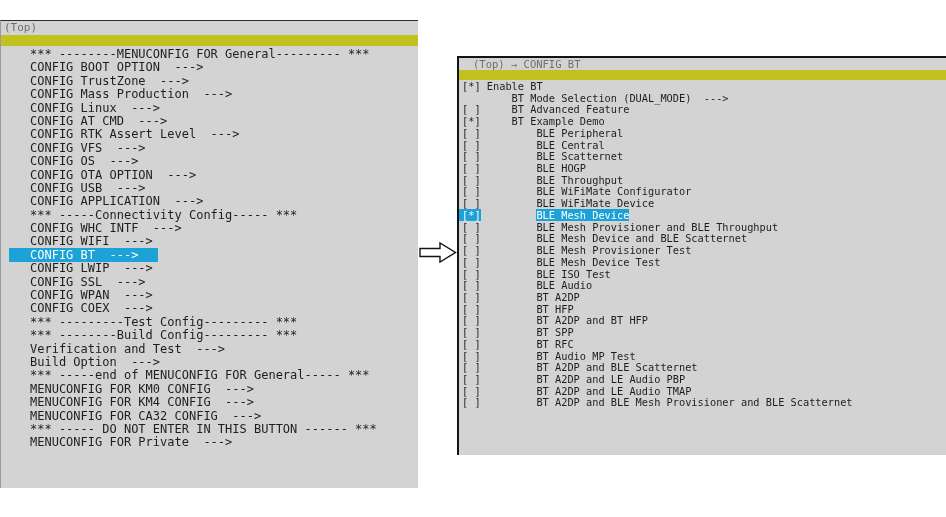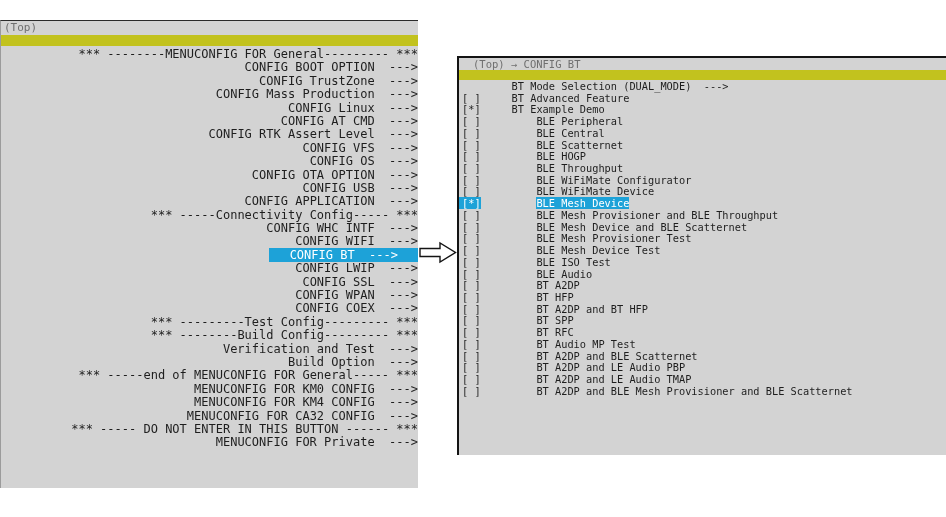--- a/index.html
+++ b/index.html
@@ -20,21 +20,21 @@
   .breadcrumb{color:var(--breadcrumb);white-space:pre;overflow:hidden;}
   .panel-left .breadcrumb{font-size:11px;line-height:14px;height:14px;padding-left:3px;}
   .panel-right .breadcrumb{font-size:10.5px;line-height:12px;height:12px;padding-left:2px;margin-left:12px;}
   .pathbar{background:var(--pathbar);}
   .panel-left .pathbar{height:11px;}
   .panel-right .pathbar{height:10px;}
   .menu-list{padding-top:2px;}
   .panel-right .menu-list{padding-top:1px;}
   .lrow{
     font-size:12px;line-height:13.4px;height:13.4px;
-    white-space:pre;padding-left:29px;color:var(--text);text-align:right;
+    white-space:pre;padding-left:29px;color:var(--text);
   }
   .rrow{
     font-size:10.3px;line-height:11.72px;height:11.72px;
     white-space:pre;padding-left:3px;color:var(--text);
   }
   .sel{background:var(--highlight);color:#ffffff;}
   .selpad{padding-left:21px;margin-left:-21px;padding-right:20px;}
   .chksel{padding-left:3px;margin-left:-3px;}
   .arrow-icon{position:absolute;left:419px;top:241px;}
 </style>
@@ -79,20 +79,21 @@
 </div>
 
 <svg class="arrow-icon" width="38" height="23" viewBox="0 0 38 23">
   <polygon points="1,7.5 21,7.5 21,2 36.5,11.5 21,21 21,15.5 1,15.5" fill="#ffffff" stroke="#141414" stroke-width="1.4"></polygon>
 </svg>
 
 <div class="panel panel-right">
   <div class="breadcrumb">(Top) → CONFIG BT</div>
   <div class="pathbar"></div>
   <div class="menu-list" id="right-list">
+      <div class="rrow">[*] Enable BT</div>
       <div class="rrow">        BT Mode Selection (DUAL_MODE)  ---&gt;</div>
       <div class="rrow">[ ]     BT Advanced Feature</div>
       <div class="rrow">[*]     BT Example Demo</div>
       <div class="rrow">[ ]         BLE Peripheral</div>
       <div class="rrow">[ ]         BLE Central</div>
       <div class="rrow">[ ]         BLE Scatternet</div>
       <div class="rrow">[ ]         BLE HOGP</div>
       <div class="rrow">[ ]         BLE Throughput</div>
       <div class="rrow">[ ]         BLE WiFiMate Configurator</div>
       <div class="rrow">[ ]         BLE WiFiMate Device</div>

